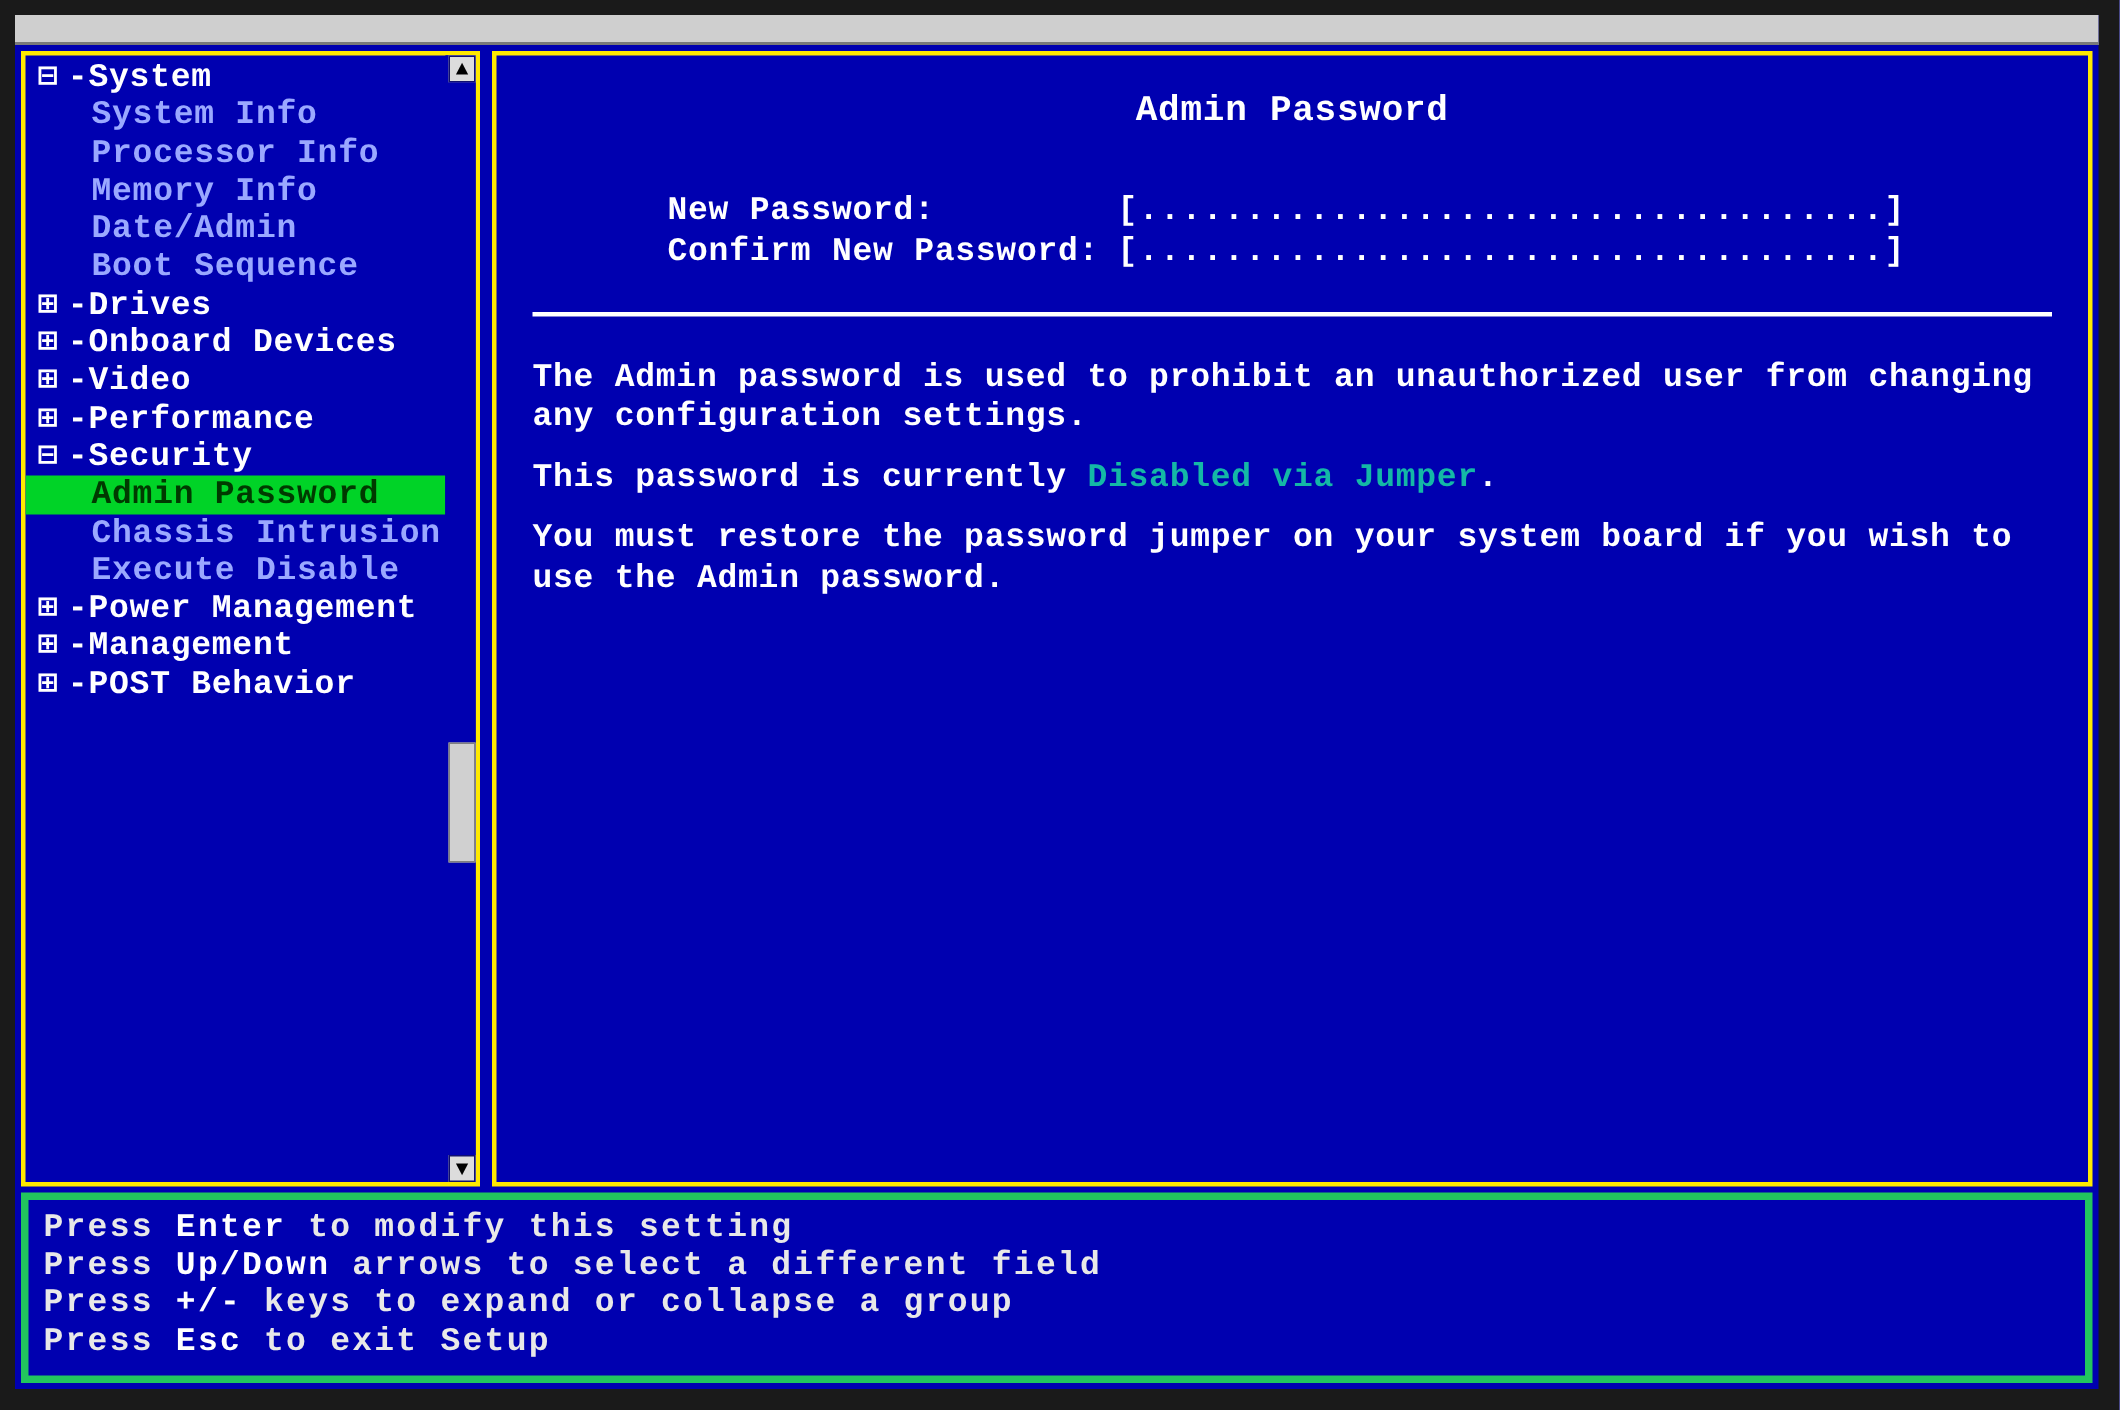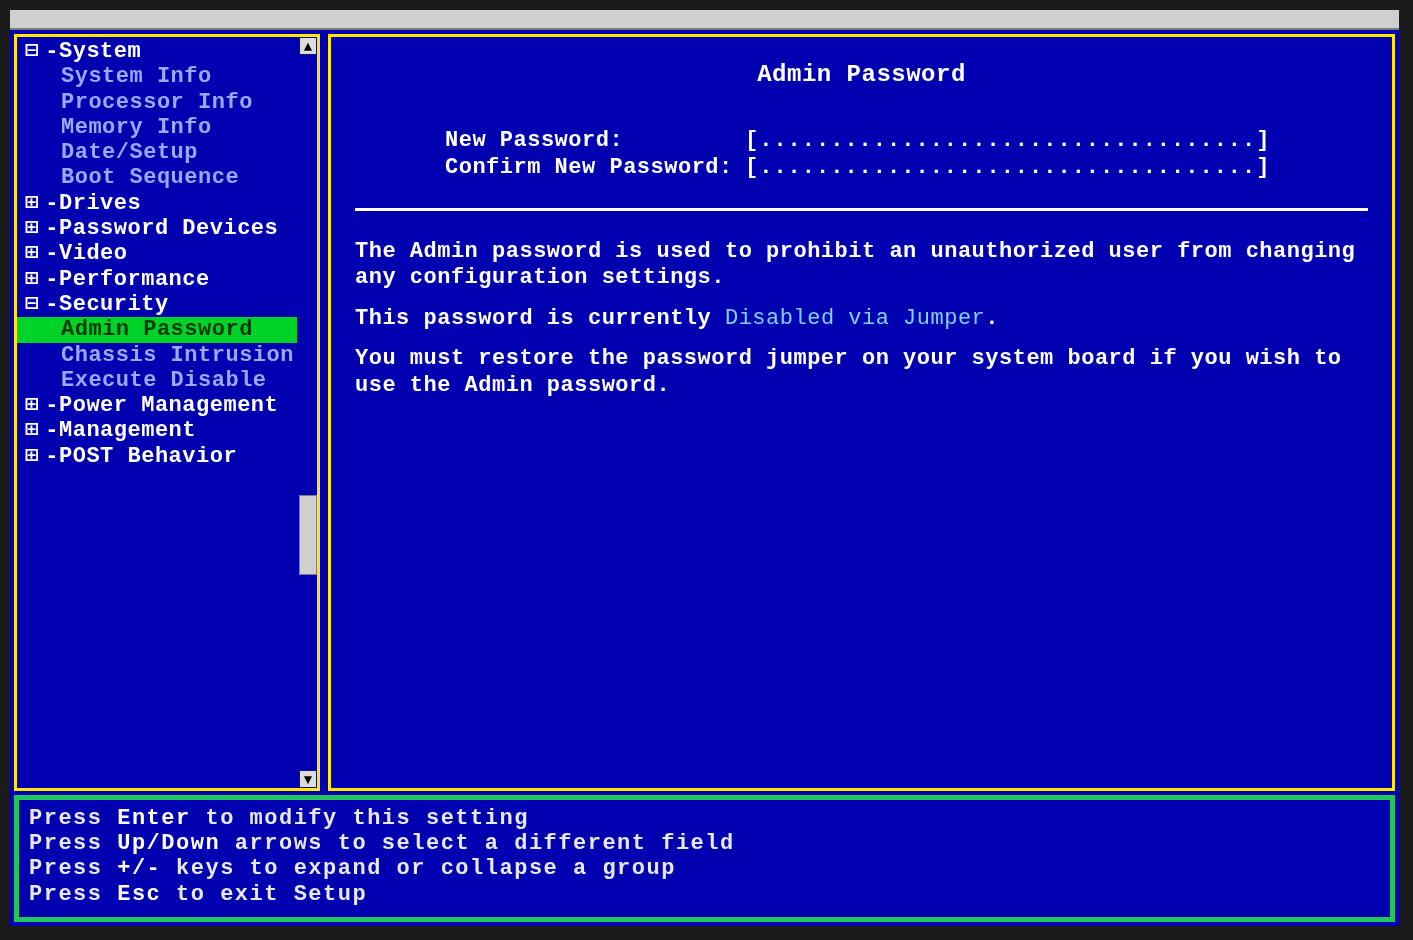--- a/index.html
+++ b/index.html
@@ -128,21 +128,21 @@
     margin: 2px 0 2px 90px;
   }
   .field-label { width: 300px; }
   .field-box { letter-spacing: 1px; }
   .divider {
     height: 3px;
     background: #ffffff;
     margin: 28px 0;
   }
   .para { margin: 14px 0; line-height: 1.2; }
-  .bold-inline { font-weight: normal; color:#7dd3fc;text-align:center; }
+  .bold-inline { font-weight: bold; color:#14b8a6;text-align:center; }
 
   
   .footer-frame {
     margin: 0 4px 4px 4px;
     border: 5px solid #22c55e;
     background: #0000b0;
     color: #e8e8e8;
     padding: 6px 10px 10px 10px;
     font-weight: bold;
     letter-spacing: 1.5px;
@@ -171,35 +171,35 @@
           <div class="tree-row child-row">
               <span>System Info</span>
             </div>
           <div class="tree-row child-row">
               <span>Processor Info</span>
             </div>
           <div class="tree-row child-row">
               <span>Memory Info</span>
             </div>
           <div class="tree-row child-row">
-              <span>Date/Setup</span>
+              <span>Date/Admin</span>
             </div>
           <div class="tree-row child-row">
               <span>Boot Sequence</span>
             </div>
 
           <div class="tree-row category">
             <span class="glyph">⊞</span>
               <span class="dash">-</span>
               <span>Drives</span>
           </div>
           <div class="tree-row category">
             <span class="glyph">⊞</span>
               <span class="dash">-</span>
-              <span>Password Devices</span>
+              <span>Onboard Devices</span>
           </div>
           <div class="tree-row category">
             <span class="glyph">⊞</span>
               <span class="dash">-</span>
               <span>Video</span>
           </div>
           <div class="tree-row category">
             <span class="glyph">⊞</span>
               <span class="dash">-</span>
               <span>Performance</span>

